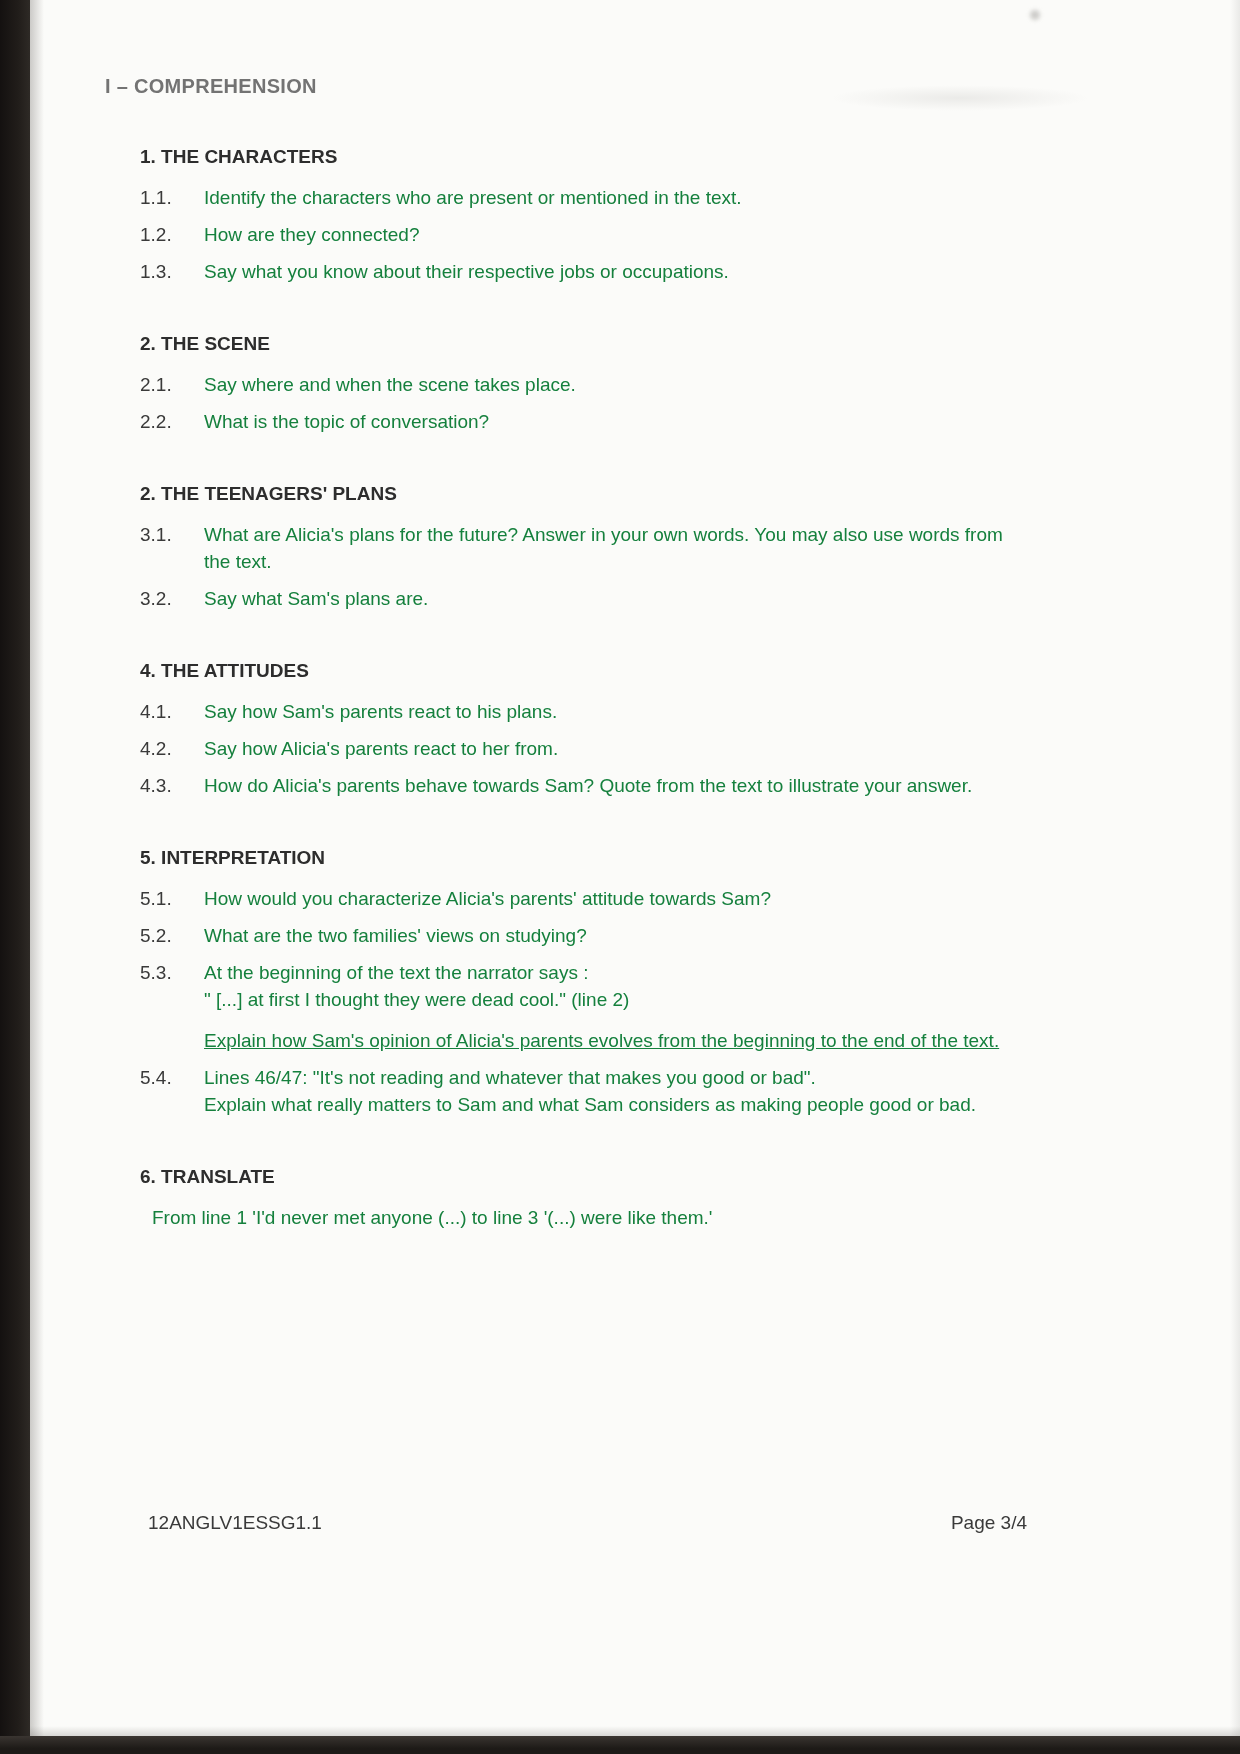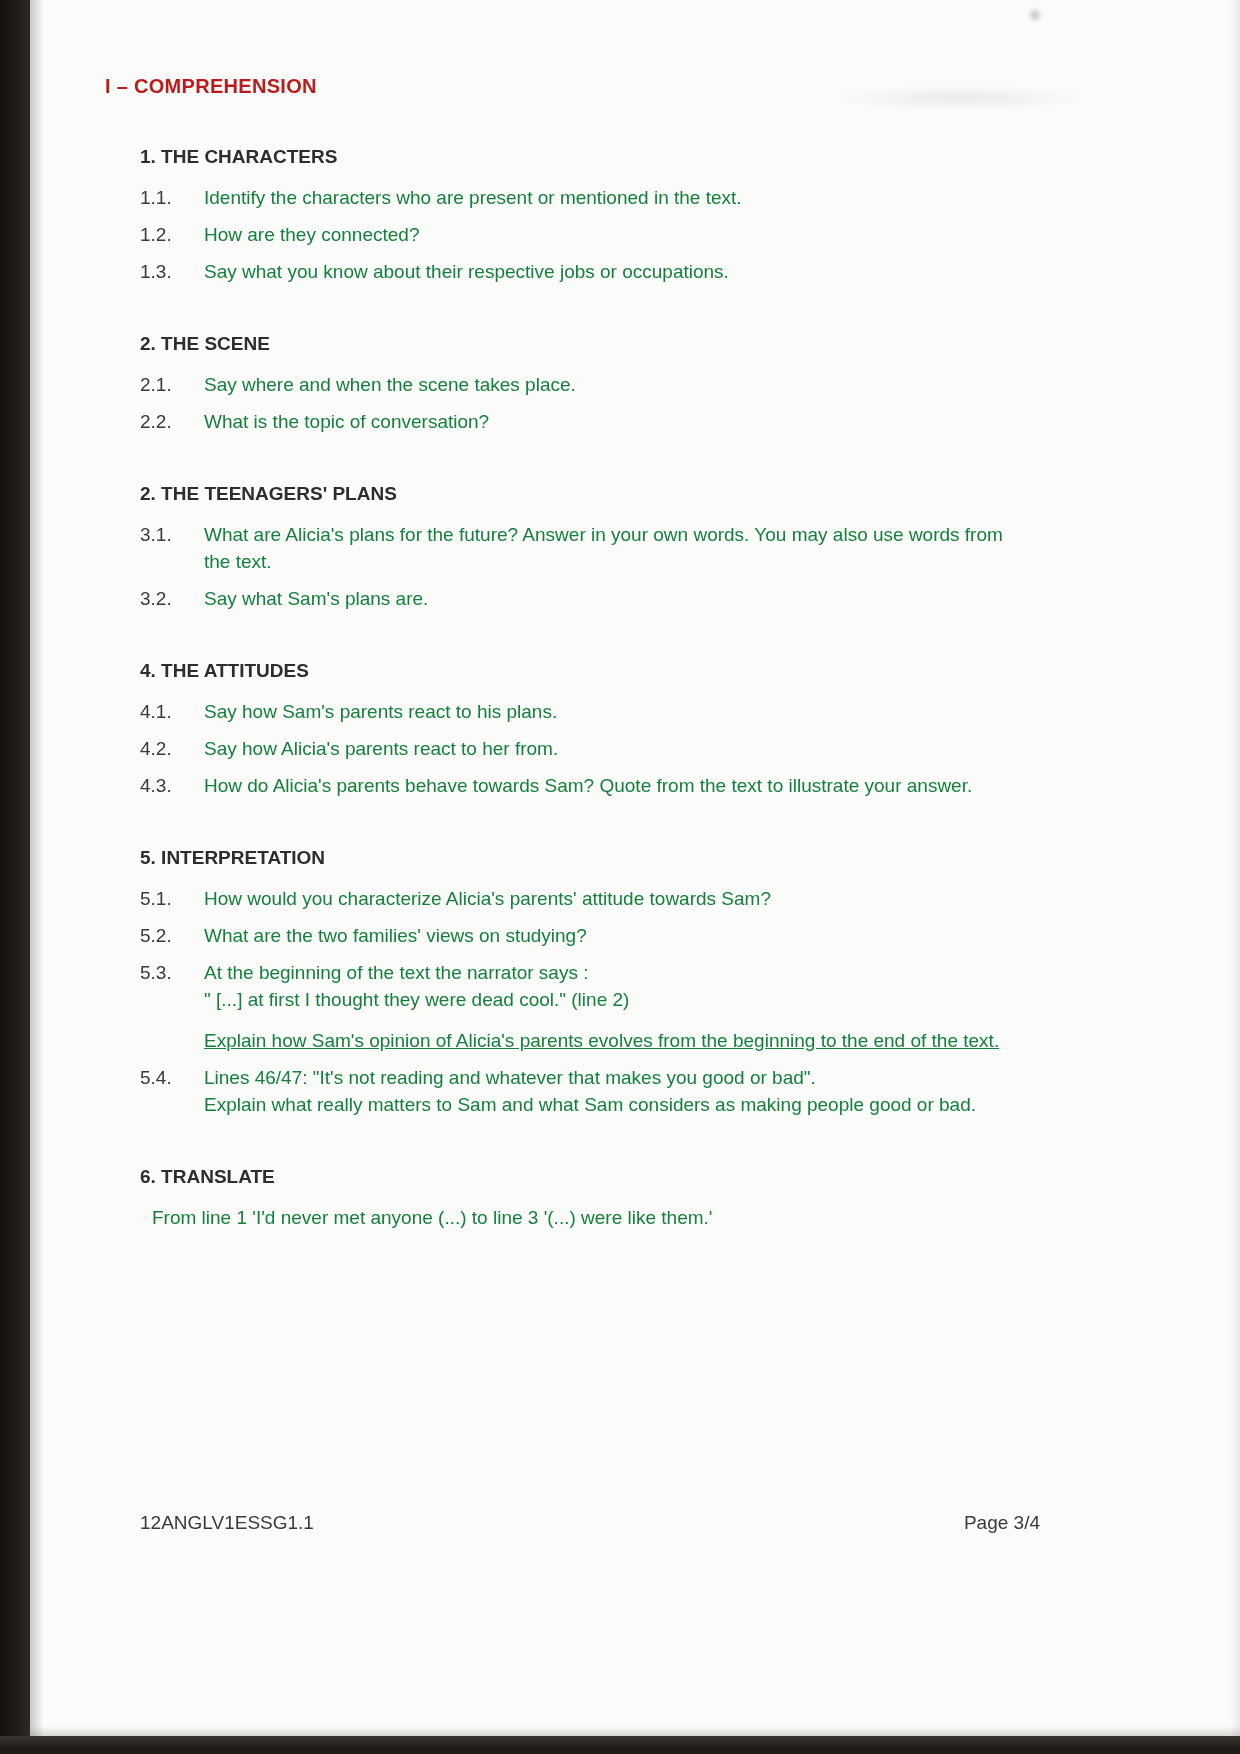--- a/index.html
+++ b/index.html
@@ -73,21 +73,21 @@
   .content {
     position: relative;
     z-index: 2;
     padding: 75px 110px 0 105px;
   }
   .doc-title {
     margin: 0;
     font-size: 20px;
     font-weight: bold;
     letter-spacing: 0.3px;
-    color: #b91c1c;
+    color: #737373;
   }
   .section {
     margin-top: 48px;
   }
   .section-heading {
     margin: 0 0 16px 35px;
     font-size: 19px;
     font-weight: bold;
     color: #2d2d2d;
   }
@@ -124,25 +124,25 @@
   .footer {
     position: absolute;
     left: 0; top: 1512px;
     width: 1240px;
     z-index: 2;
     font-size: 19px;
     color: #3a3a3a;
   }
   .footer .footer-left {
     position: absolute;
-    left: 140px;
+    left: 148px;
   }
   .footer .footer-right {
     position: absolute;
-    right: 200px;
+    right: 213px;
   }
 </style>
 </head>
 <body>
 
 <div class="edge-left"></div>
 <div class="edge-left-shadow"></div>
 <div class="edge-bottom"></div>
 <div class="edge-bottom-shadow"></div>
 <div class="edge-right"></div>

